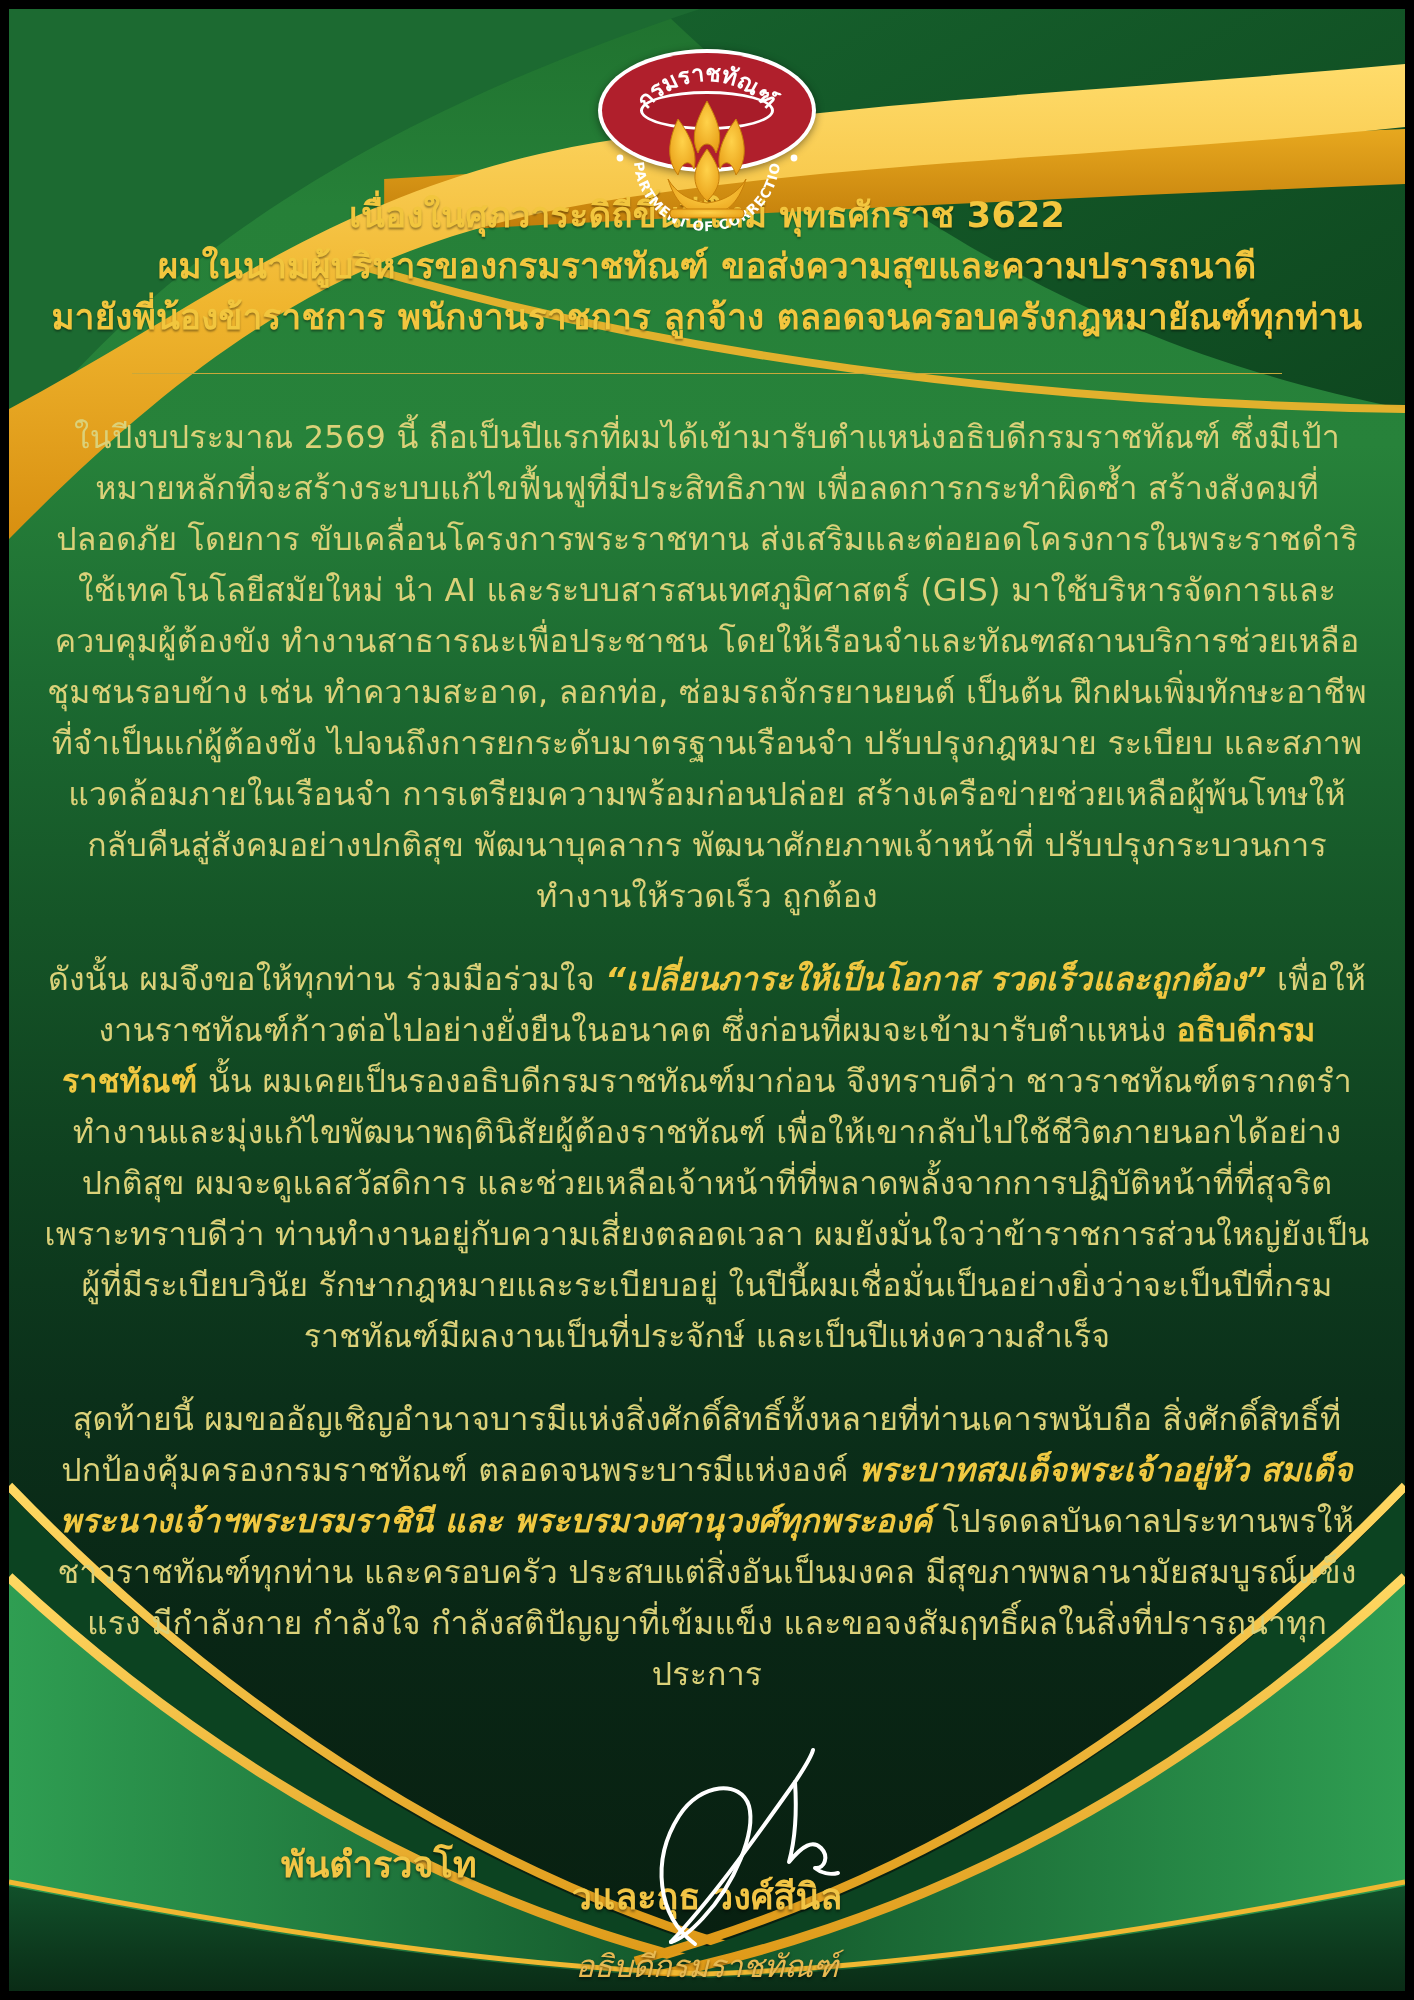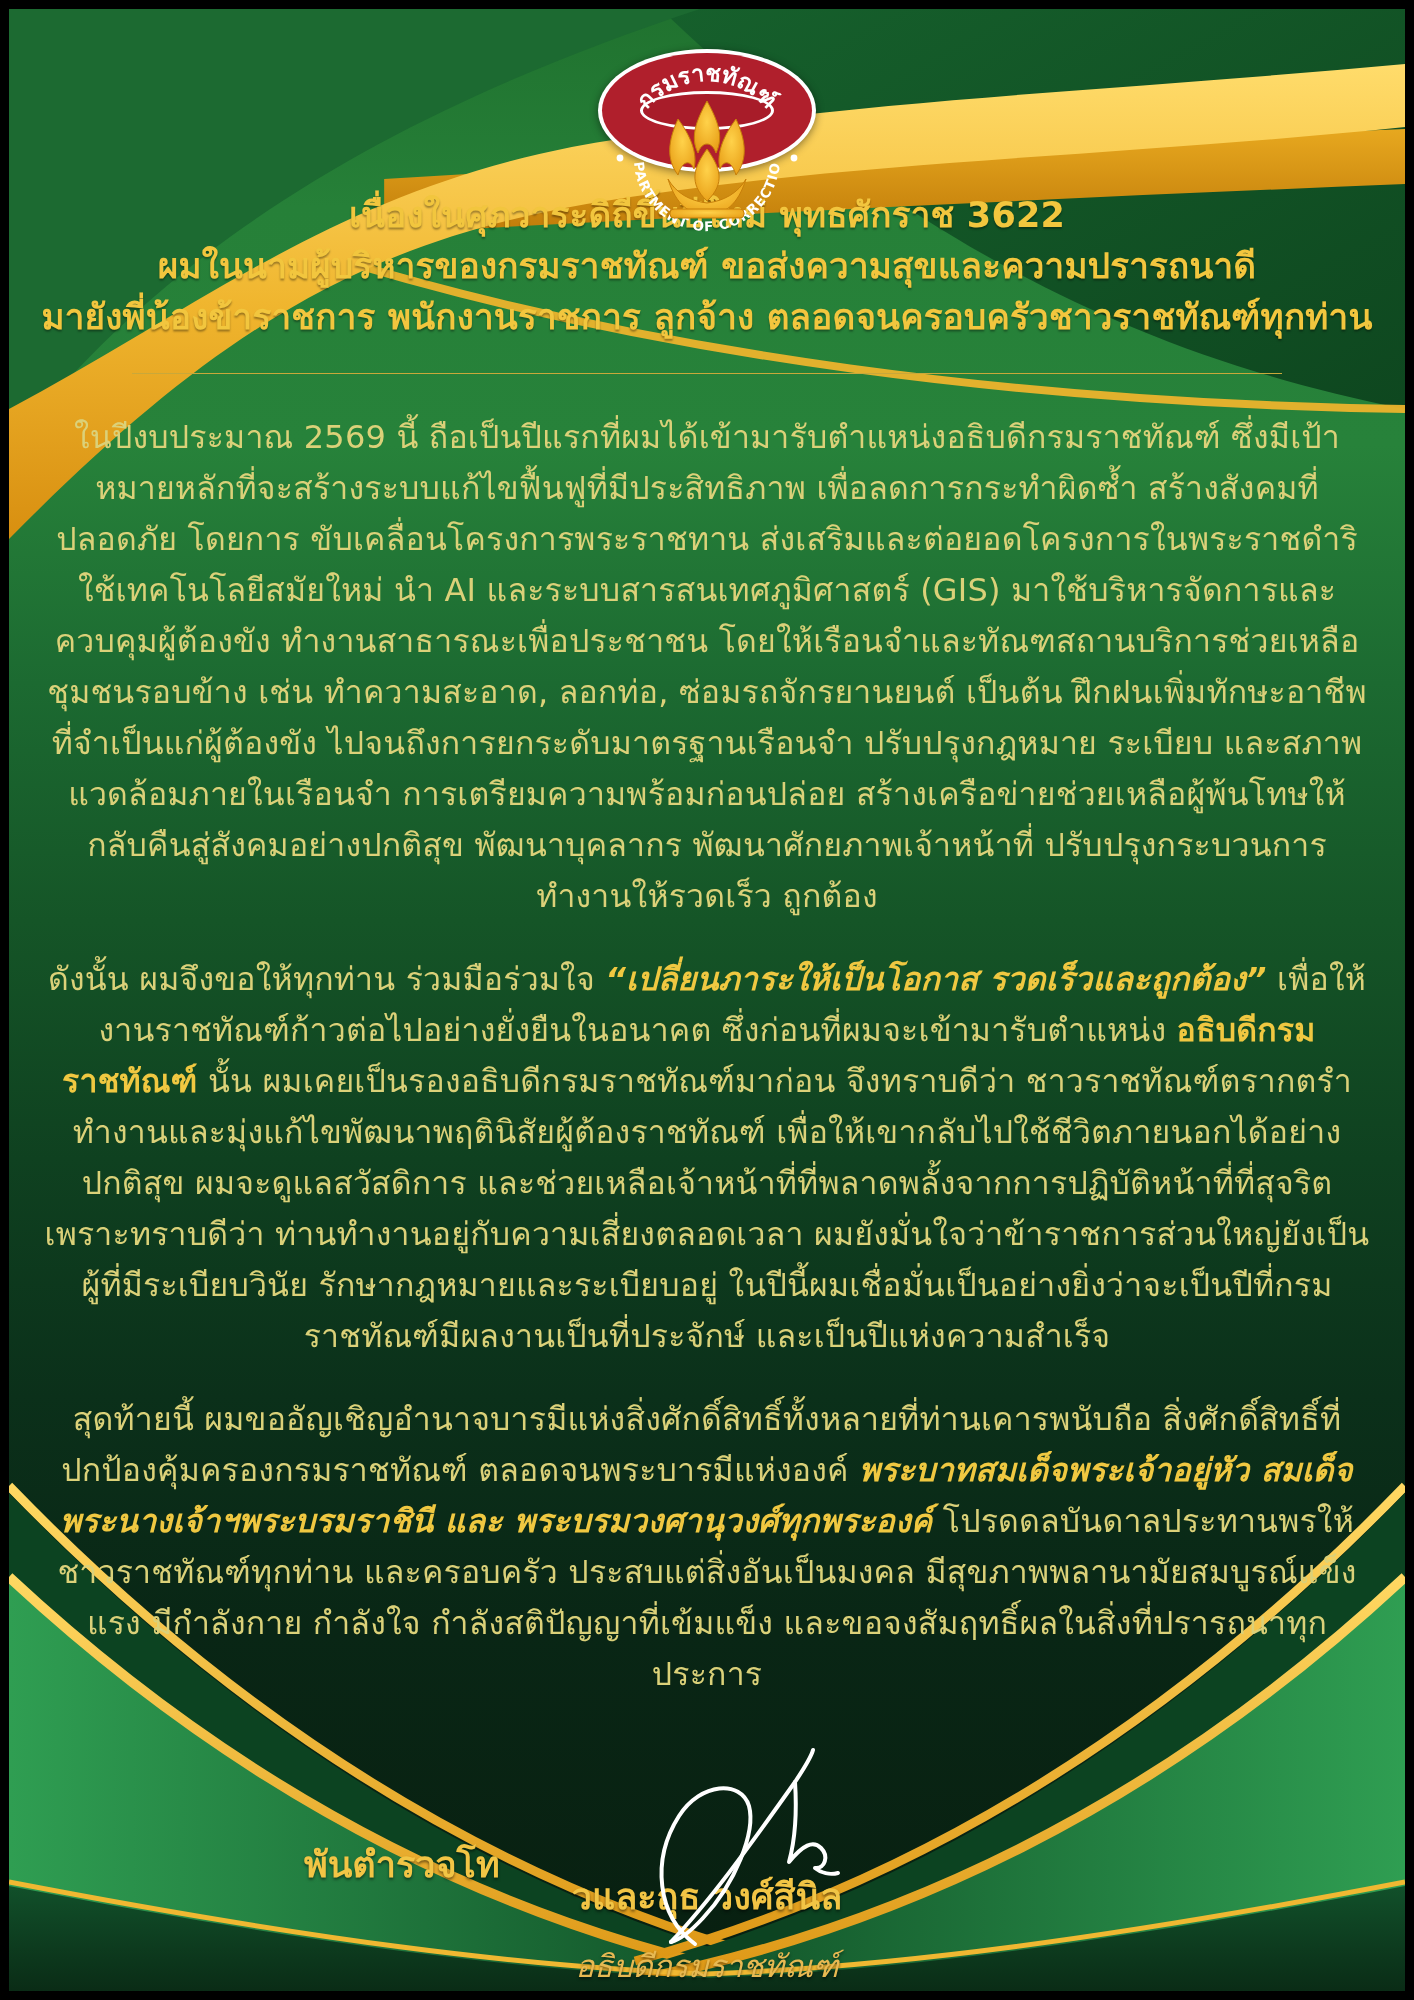--- a/index.html
+++ b/index.html
@@ -31,21 +31,21 @@
 
   
   .para{max-width:1326px;margin-top:32px;text-align:center;font-size:32px;
         line-height:51px;color:#dbd179;letter-spacing:.2px;}
   .seg-normal{}
   .seg-bold{font-weight:800;color:#f0c841;}
   .seg-bold-italic{font-weight:700;font-style:italic;color:#f0c841;}
 
   
   .sig-row{position:relative;width:100%;height:212px;margin-top:44px;}
-  .sig-rank{position:absolute;left:295px;top:92px;font-size:36px;font-weight:800;
+  .sig-rank{position:absolute;left:272px;top:92px;font-size:36px;font-weight:800;
         color:#f2c545;text-shadow:0 2px 3px rgba(0,0,0,.5);}
   .sig-script{position:absolute;left:560px;top:0;}
   .sig-name{margin-top:4px;font-size:36px;font-weight:800;color:#f2c545;
         text-shadow:0 2px 3px rgba(0,0,0,.5);}
   .sig-title{margin-top:16px;font-size:31px;font-style:italic;color:#e7b952;
         text-shadow:0 2px 3px rgba(0,0,0,.5);}
 </style>
 </head>
 <body>
 
@@ -137,21 +137,21 @@
             <path d="M109,100 C96,118 90,134 109,152 C128,134 122,118 109,100 Z"></path>
             <path d="M70,130 C78,144 92,152 109,154 C126,152 140,144 148,130 C140,156 126,166 109,166 C92,166 78,156 70,130 Z"></path>
             <rect x="72" y="160" width="74" height="9" rx="4"></rect>
           </g>
         </svg>
       </div>
 
       <div class="header">
         <div class="header-line">เนื่องในศุภวาระดิถีขึ้นปีใหม่ พุทธศักราช 3622</div>
         <div class="header-line">ผมในนามผู้บริหารของกรมราชทัณฑ์ ขอส่งความสุขและความปรารถนาดี</div>
-        <div class="header-line">มายังพี่น้องข้าราชการ พนักงานราชการ ลูกจ้าง ตลอดจนครอบครัวชาวราชทัณฑ์ทุกท่าน</div>
+        <div class="header-line">มายังพี่น้องข้าราชการ พนักงานราชการ ลูกจ้าง ตลอดจนครอบครังกฎหมายัณฑ์ทุกท่าน</div>
       </div>
 
       <div class="divider"></div>
 
       <div class="para"><span class="seg-normal">ในปีงบประมาณ 2569 นี้ ถือเป็นปีแรกที่ผมได้เข้ามารับตำแหน่งอธิบดีกรมราชทัณฑ์ ซึ่งมีเป้าหมายหลักที่จะสร้างระบบแก้ไขฟื้นฟูที่มีประสิทธิภาพ เพื่อลดการกระทำผิดซ้ำ สร้างสังคมที่ปลอดภัย โดยการ ขับเคลื่อนโครงการพระราชทาน ส่งเสริมและต่อยอดโครงการในพระราชดำริ ใช้เทคโนโลยีสมัยใหม่ นำ AI และระบบสารสนเทศภูมิศาสตร์ (GIS) มาใช้บริหารจัดการและควบคุมผู้ต้องขัง ทำงานสาธารณะเพื่อประชาชน โดยให้เรือนจำและทัณฑสถานบริการช่วยเหลือชุมชนรอบข้าง เช่น ทำความสะอาด, ลอกท่อ, ซ่อมรถจักรยานยนต์ เป็นต้น ฝึกฝนเพิ่มทักษะอาชีพที่จำเป็นแก่ผู้ต้องขัง ไปจนถึงการยกระดับมาตรฐานเรือนจำ ปรับปรุงกฎหมาย ระเบียบ และสภาพแวดล้อมภายในเรือนจำ การเตรียมความพร้อมก่อนปล่อย สร้างเครือข่ายช่วยเหลือผู้พ้นโทษให้กลับคืนสู่สังคมอย่างปกติสุข พัฒนาบุคลากร พัฒนาศักยภาพเจ้าหน้าที่ ปรับปรุงกระบวนการทำงานให้รวดเร็ว ถูกต้อง</span></div>
       <div class="para"><span class="seg-normal">ดังนั้น ผมจึงขอให้ทุกท่าน ร่วมมือร่วมใจ </span><span class="seg-bold-italic">“เปลี่ยนภาระให้เป็นโอกาส รวดเร็วและถูกต้อง”</span><span class="seg-normal"> เพื่อให้งานราชทัณฑ์ก้าวต่อไปอย่างยั่งยืนในอนาคต ซึ่งก่อนที่ผมจะเข้ามารับตำแหน่ง </span><span class="seg-bold">อธิบดีกรมราชทัณฑ์</span><span class="seg-normal"> นั้น ผมเคยเป็นรองอธิบดีกรมราชทัณฑ์มาก่อน จึงทราบดีว่า ชาวราชทัณฑ์ตรากตรำทำงานและมุ่งแก้ไขพัฒนาพฤตินิสัยผู้ต้องราชทัณฑ์ เพื่อให้เขากลับไปใช้ชีวิตภายนอกได้อย่างปกติสุข ผมจะดูแลสวัสดิการ และช่วยเหลือเจ้าหน้าที่ที่พลาดพลั้งจากการปฏิบัติหน้าที่ที่สุจริต เพราะทราบดีว่า ท่านทำงานอยู่กับความเสี่ยงตลอดเวลา ผมยังมั่นใจว่าข้าราชการส่วนใหญ่ยังเป็นผู้ที่มีระเบียบวินัย รักษากฎหมายและระเบียบอยู่ ในปีนี้ผมเชื่อมั่นเป็นอย่างยิ่งว่าจะเป็นปีที่กรมราชทัณฑ์มีผลงานเป็นที่ประจักษ์ และเป็นปีแห่งความสำเร็จ</span></div>
       <div class="para"><span class="seg-normal">สุดท้ายนี้ ผมขออัญเชิญอำนาจบารมีแห่งสิ่งศักดิ์สิทธิ์ทั้งหลายที่ท่านเคารพนับถือ สิ่งศักดิ์สิทธิ์ที่ปกป้องคุ้มครองกรมราชทัณฑ์ ตลอดจนพระบารมีแห่งองค์ </span><span class="seg-bold-italic">พระบาทสมเด็จพระเจ้าอยู่หัว สมเด็จพระนางเจ้าฯพระบรมราชินี และ พระบรมวงศานุวงศ์ทุกพระองค์</span><span class="seg-normal"> โปรดดลบันดาลประทานพรให้ชาวราชทัณฑ์ทุกท่าน และครอบครัว ประสบแต่สิ่งอันเป็นมงคล มีสุขภาพพลานามัยสมบูรณ์แข็งแรง มีกำลังกาย กำลังใจ กำลังสติปัญญาที่เข้มแข็ง และขอจงสัมฤทธิ์ผลในสิ่งที่ปรารถนาทุกประการ</span></div>
 
       <div class="sig-row">
         <div class="sig-rank">พันตำรวจโท</div>

